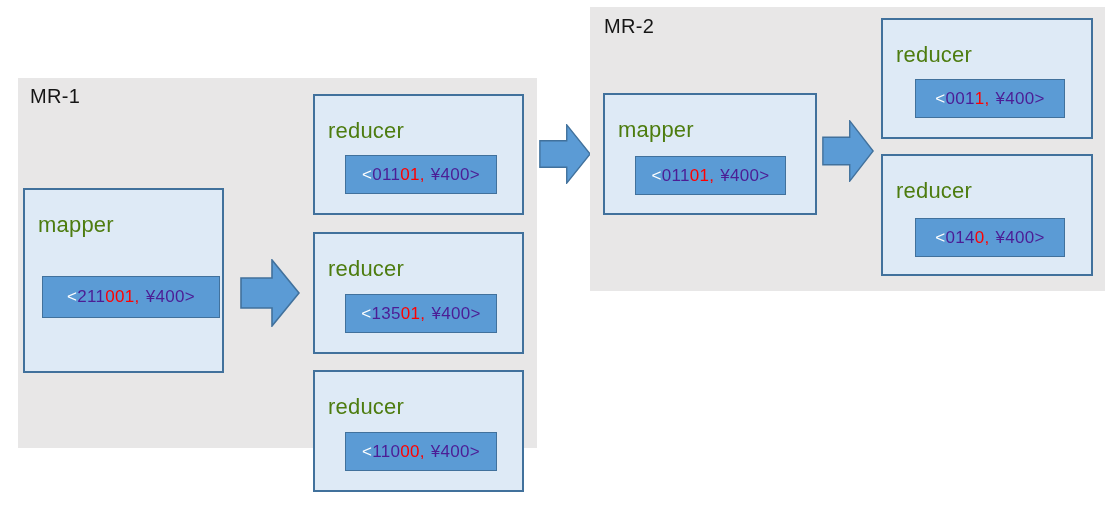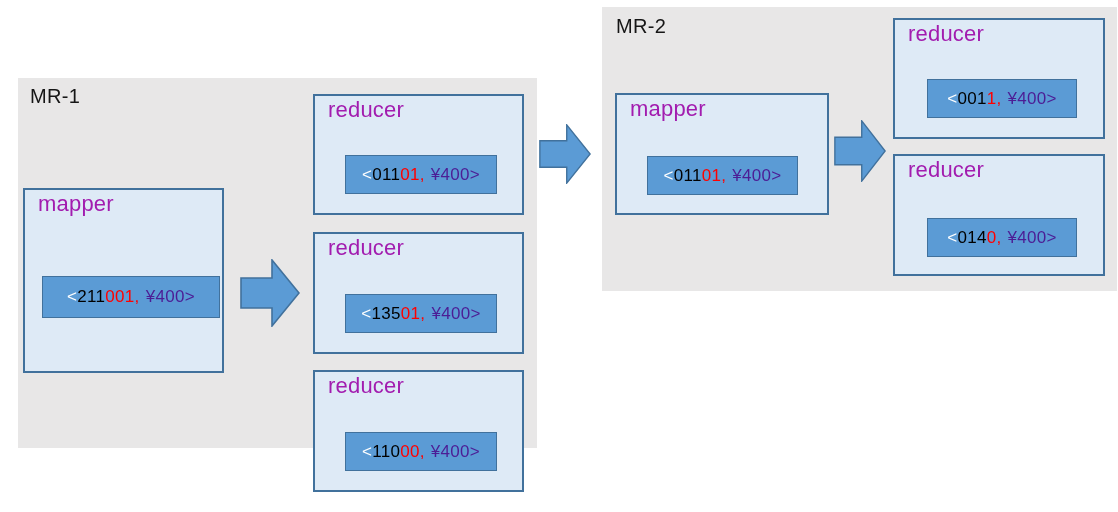--- a/index.html
+++ b/index.html
@@ -26,39 +26,39 @@
     letter-spacing: 0.3px;
   }
   .node-box {
     position: absolute;
     background: #DEEAF6;
     border: 2px solid #41719C;
   }
   .node-label {
     position: absolute;
     left: 13px;
-    top: 1px;
-    color: #a21caf;
+    top: 22px;
+    color: #4d7c0f;
     font-size: 22px;
     letter-spacing: 0.2px;
   }
   .kv-chip {
     position: absolute;
     background: #5B9BD5;
     border: 1px solid #41719C;
     display: flex;
     align-items: center;
     justify-content: center;
     font-size: 17px;
     color: #FFFFFF;
     white-space: pre;
     letter-spacing: 0.3px;
   }
   .kv-open  { color: #FFFFFF; }
-  .kv-gold  { color: #000000; }
+  .kv-gold  { color: #4c1d95; }
   .kv-red   { color: #FF0000; }
   .kv-tail  { color: #4c1d95; padding-left: 1px; }
   .arrow {
     position: absolute;
     line-height: 0;
   }
   .arrow svg { display: block; }
 </style>
 </head>
 <body>
@@ -103,21 +103,21 @@
       </div>
     </div>
   </div>
 
   <div class="arrow" style="left:539px; top:124px;">
     <svg width="52" height="60" viewBox="0 0 60 68" preserveAspectRatio="none">
       <polygon points="1,19 32,19 32,1 59,34 32,67 32,49 1,49" fill="#5B9BD5" stroke="#41719C" stroke-width="1.6"></polygon>
     </svg>
   </div>
 
-  <div class="panel" style="left:590px; top:7px; width:515px; height:284px;margin-left:12px;">
+  <div class="panel" style="left:590px; top:7px; width:515px; height:284px;">
 
     <div class="panel-title" style="left:14px; top:8px;">MR-2</div>
 
     <div class="node-box" style="left:13px; top:86px; width:214px; height:122px;">
       <div class="node-label">mapper</div>
       <div class="kv-chip" style="left:30px; top:61px; width:151px; height:39px;">
         <span class="kv-open">&lt;</span><span class="kv-gold">011</span><span class="kv-red">01,</span><span class="kv-tail"> ¥400&gt;</span>
       </div>
     </div>
 

